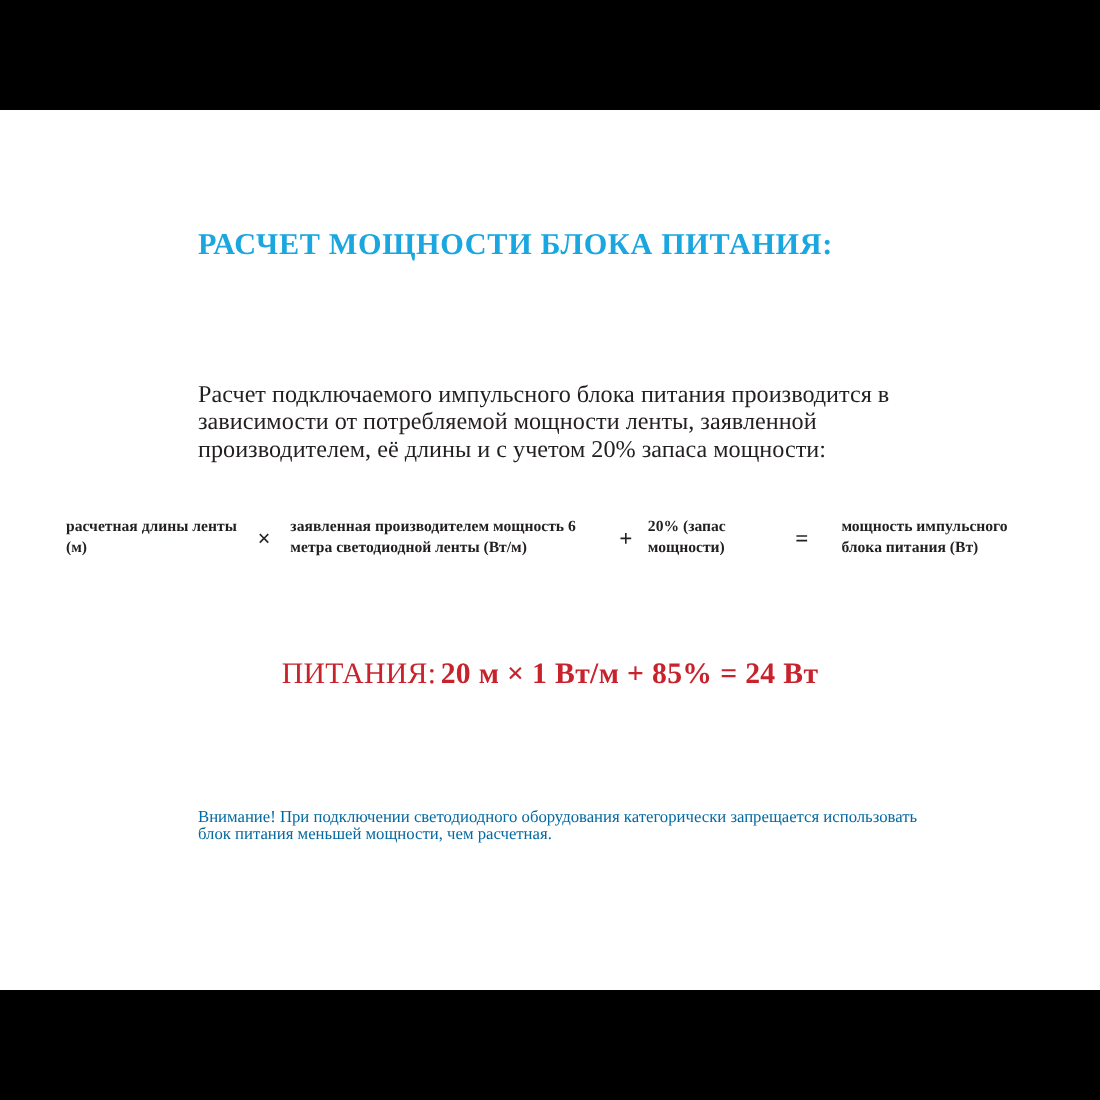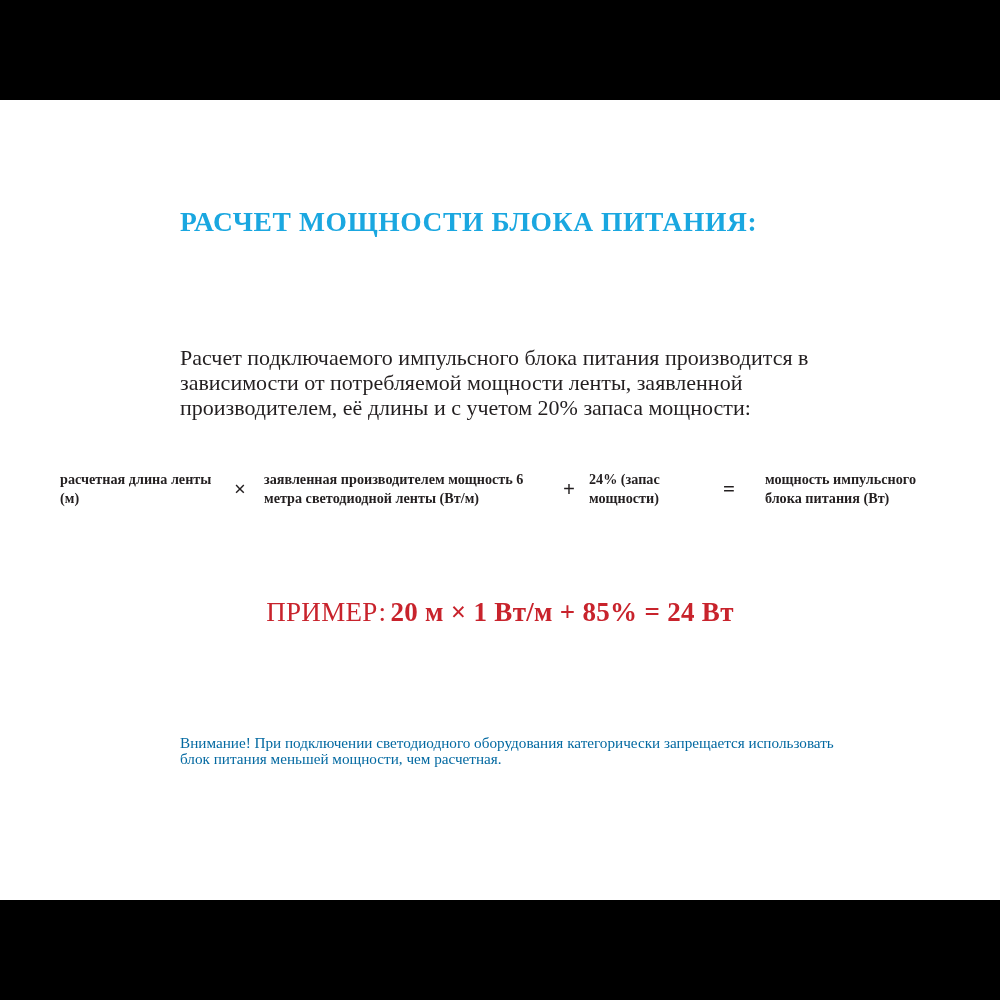--- a/index.html
+++ b/index.html
@@ -115,31 +115,31 @@
 
 <div class="stage">
   <div class="canvas">
     <div class="inner">
 
       <div class="title">РАСЧЕТ МОЩНОСТИ БЛОКА ПИТАНИЯ:</div>
 
       <div class="intro">Расчет подключаемого импульсного блока питания производится в зависимости от потребляемой мощности ленты, заявленной производителем, её длины и с учетом 20% запаса мощности:</div>
 
       <div class="formula">
-        <div class="term t1">расчетная длина ленты (м)</div>
+        <div class="term t1">расчетная длины ленты (м)</div>
         <div class="op">×</div>
         <div class="term t2">заявленная производителем мощность 6 метра светодиодной ленты (Вт/м)</div>
         <div class="op">+</div>
-        <div class="term t3">24% (запас мощности)</div>
+        <div class="term t3">20% (запас мощности)</div>
         <div class="op">=</div>
         <div class="term t4">мощность импульсного блока питания (Вт)</div>
       </div>
 
       <div class="example">
-        <span class="lead">ПРИМЕР:</span>
+        <span class="lead">ПИТАНИЯ:</span>
         <span class="expr">20 м × 1 Вт/м + 85% = 24 Вт</span>
       </div>
 
       <div class="note">Внимание! При подключении светодиодного оборудования категорически запрещается использовать блок питания меньшей мощности, чем расчетная.</div>
 
     </div>
   </div>
 </div>
 
 </body></html>

